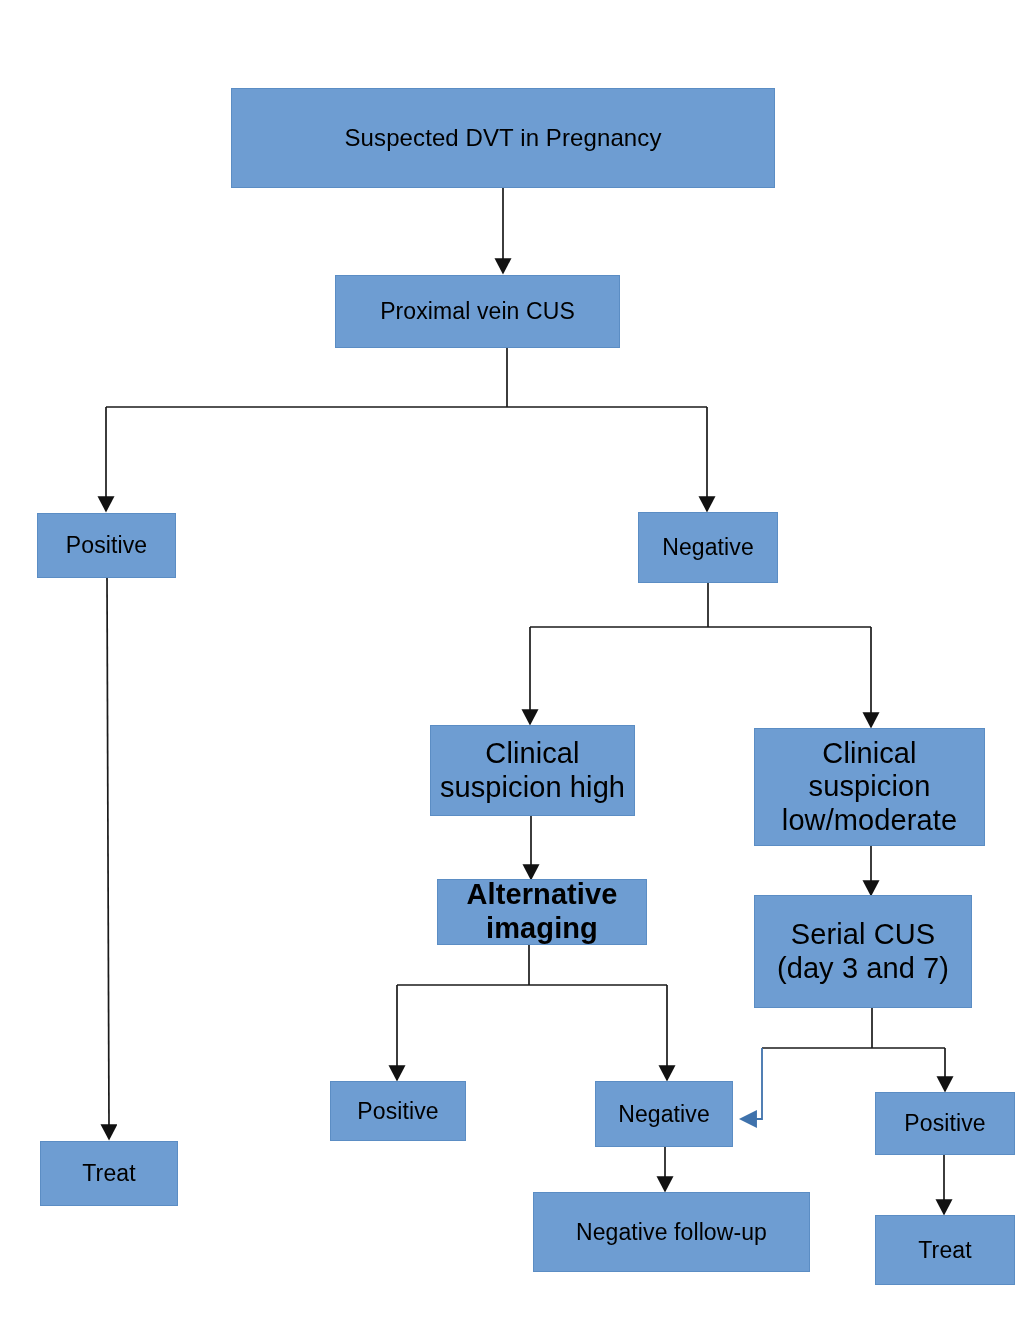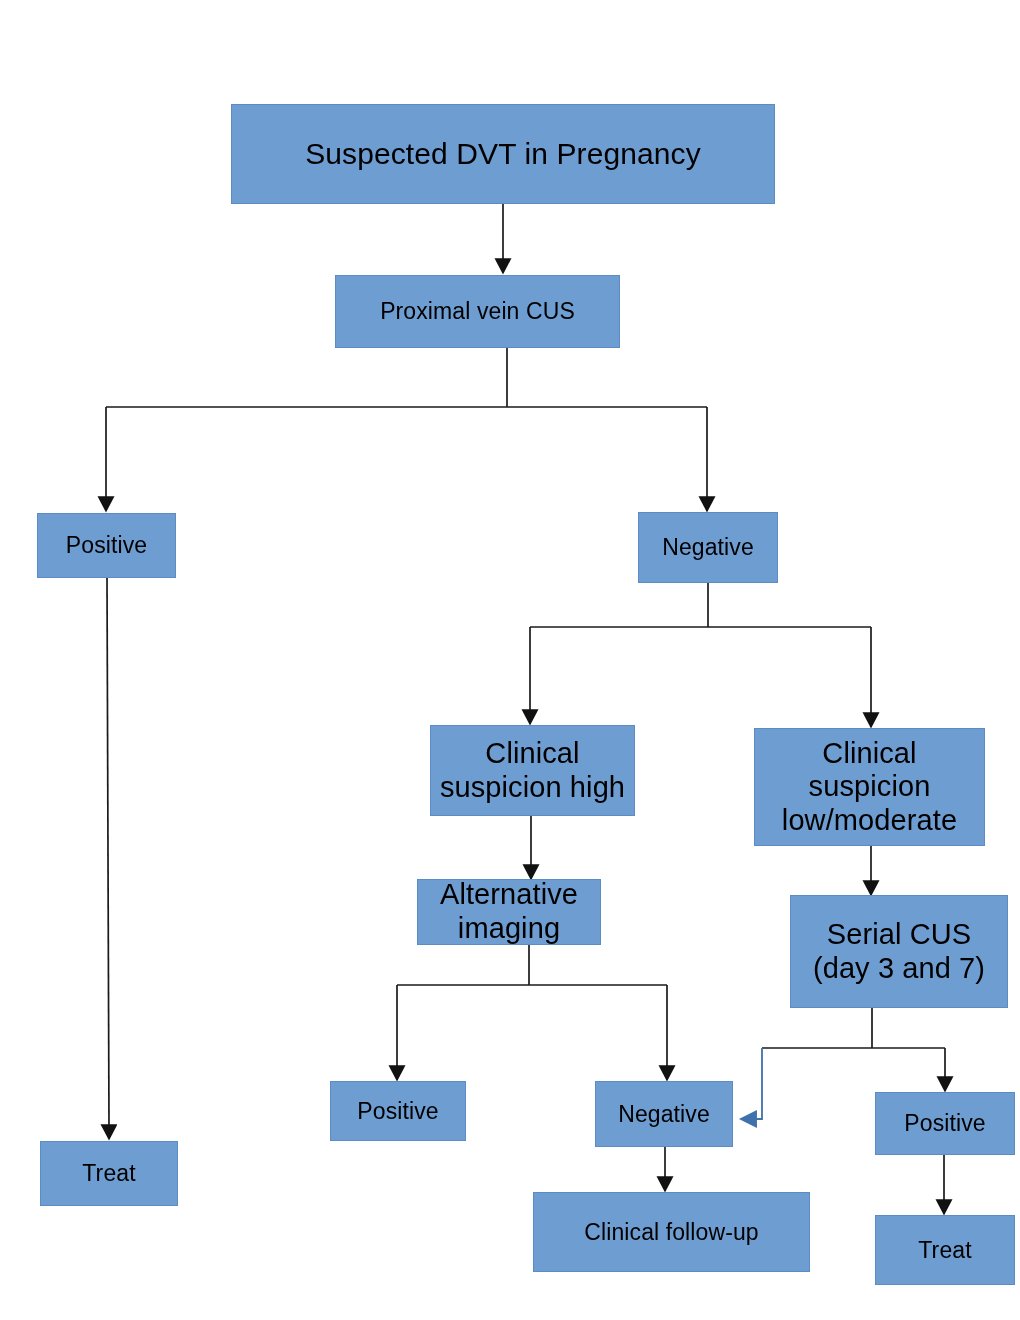--- a/index.html
+++ b/index.html
@@ -38,21 +38,21 @@
     text-align: center;
     color: #000000;
     font-family: "Liberation Sans", sans-serif;
     font-size: 23px;
     line-height: 1.16;
     letter-spacing: 0.1px;
     padding: 2px 6px;
     white-space: pre-line;
     z-index: 2;
   }
-  .node.n-root      { font-size: 30px; margin-top: 16px; }
+  .node.n-root      { font-size: 24px; }
   .node.n-wrap      { font-size: 29px; }
 </style>
 </head>
 <body>
 
 <div id="canvas">
 
   <svg id="edge-layer" viewBox="0 0 1020 1320" width="1020" height="1320" xmlns="http://www.w3.org/2000/svg">
     <defs>
       <marker id="arrow-black" markerWidth="13" markerHeight="13" refX="2.2" refY="5" orient="auto" markerUnits="strokeWidth">
@@ -113,31 +113,31 @@
 
   <div class="node" style="left:638px; top:512px; width:140px; height:71px;">Negative</div>
 
   <div class="node n-wrap" style="left:430px; top:725px; width:205px; height:91px;">Clinical
 suspicion high</div>
 
   <div class="node n-wrap" style="left:754px; top:728px; width:231px; height:118px;">Clinical
 suspicion
 low/moderate</div>
 
-  <div class="node n-wrap" style="left:417px; top:879px; width:184px; height:66px;">Alternative
+  <div class="node n-wrap" style="left:437px; top:879px; width:210px; height:66px;font-weight:bold;">Alternative
 imaging</div>
 
-  <div class="node n-wrap" style="left:754px; top:895px; width:218px; height:113px;margin-left:36px;">Serial CUS
+  <div class="node n-wrap" style="left:754px; top:895px; width:218px; height:113px;">Serial CUS
 (day 3 and 7)</div>
 
   <div class="node" style="left:330px; top:1081px; width:136px; height:60px;">Positive</div>
 
   <div class="node" style="left:595px; top:1081px; width:138px; height:66px;">Negative</div>
 
   <div class="node" style="left:875px; top:1092px; width:140px; height:63px;">Positive</div>
 
   <div class="node" style="left:40px; top:1141px; width:138px; height:65px;">Treat</div>
 
-  <div class="node" style="left:533px; top:1192px; width:277px; height:80px;">Clinical follow-up</div>
+  <div class="node" style="left:533px; top:1192px; width:277px; height:80px;">Negative follow-up</div>
 
   <div class="node" style="left:875px; top:1215px; width:140px; height:70px;">Treat</div>
 
 </div>
 
 </body></html>

